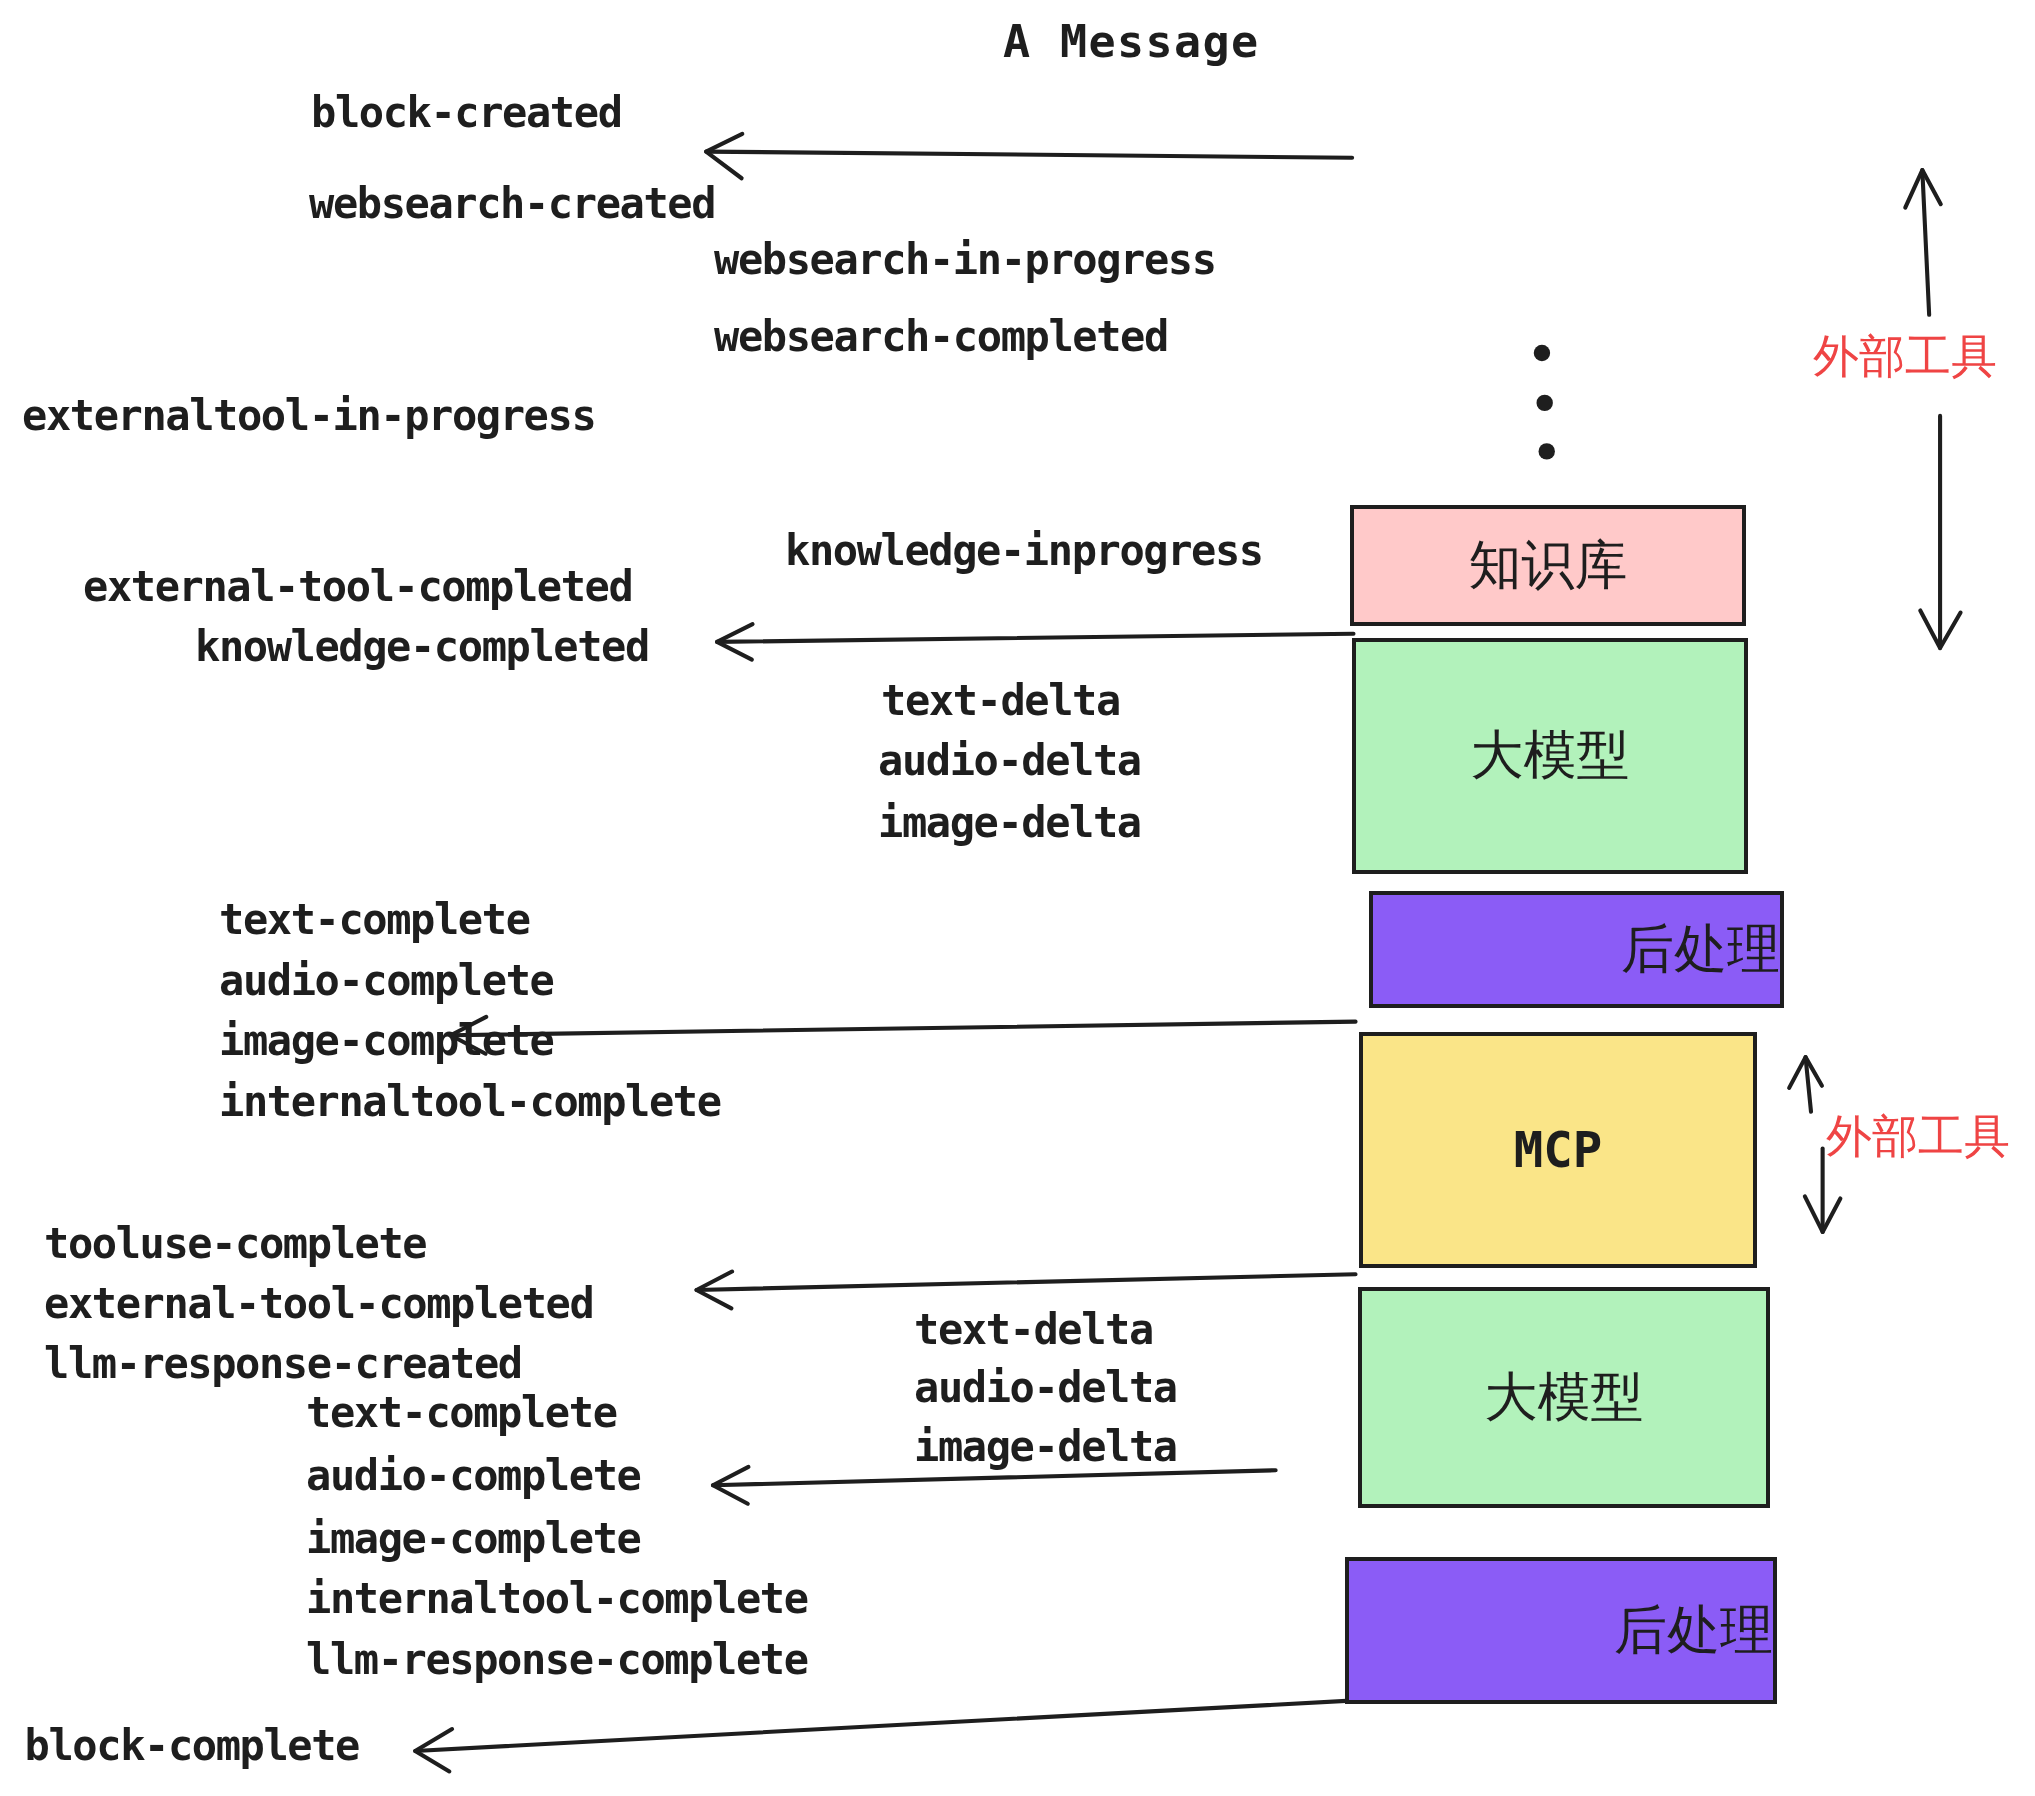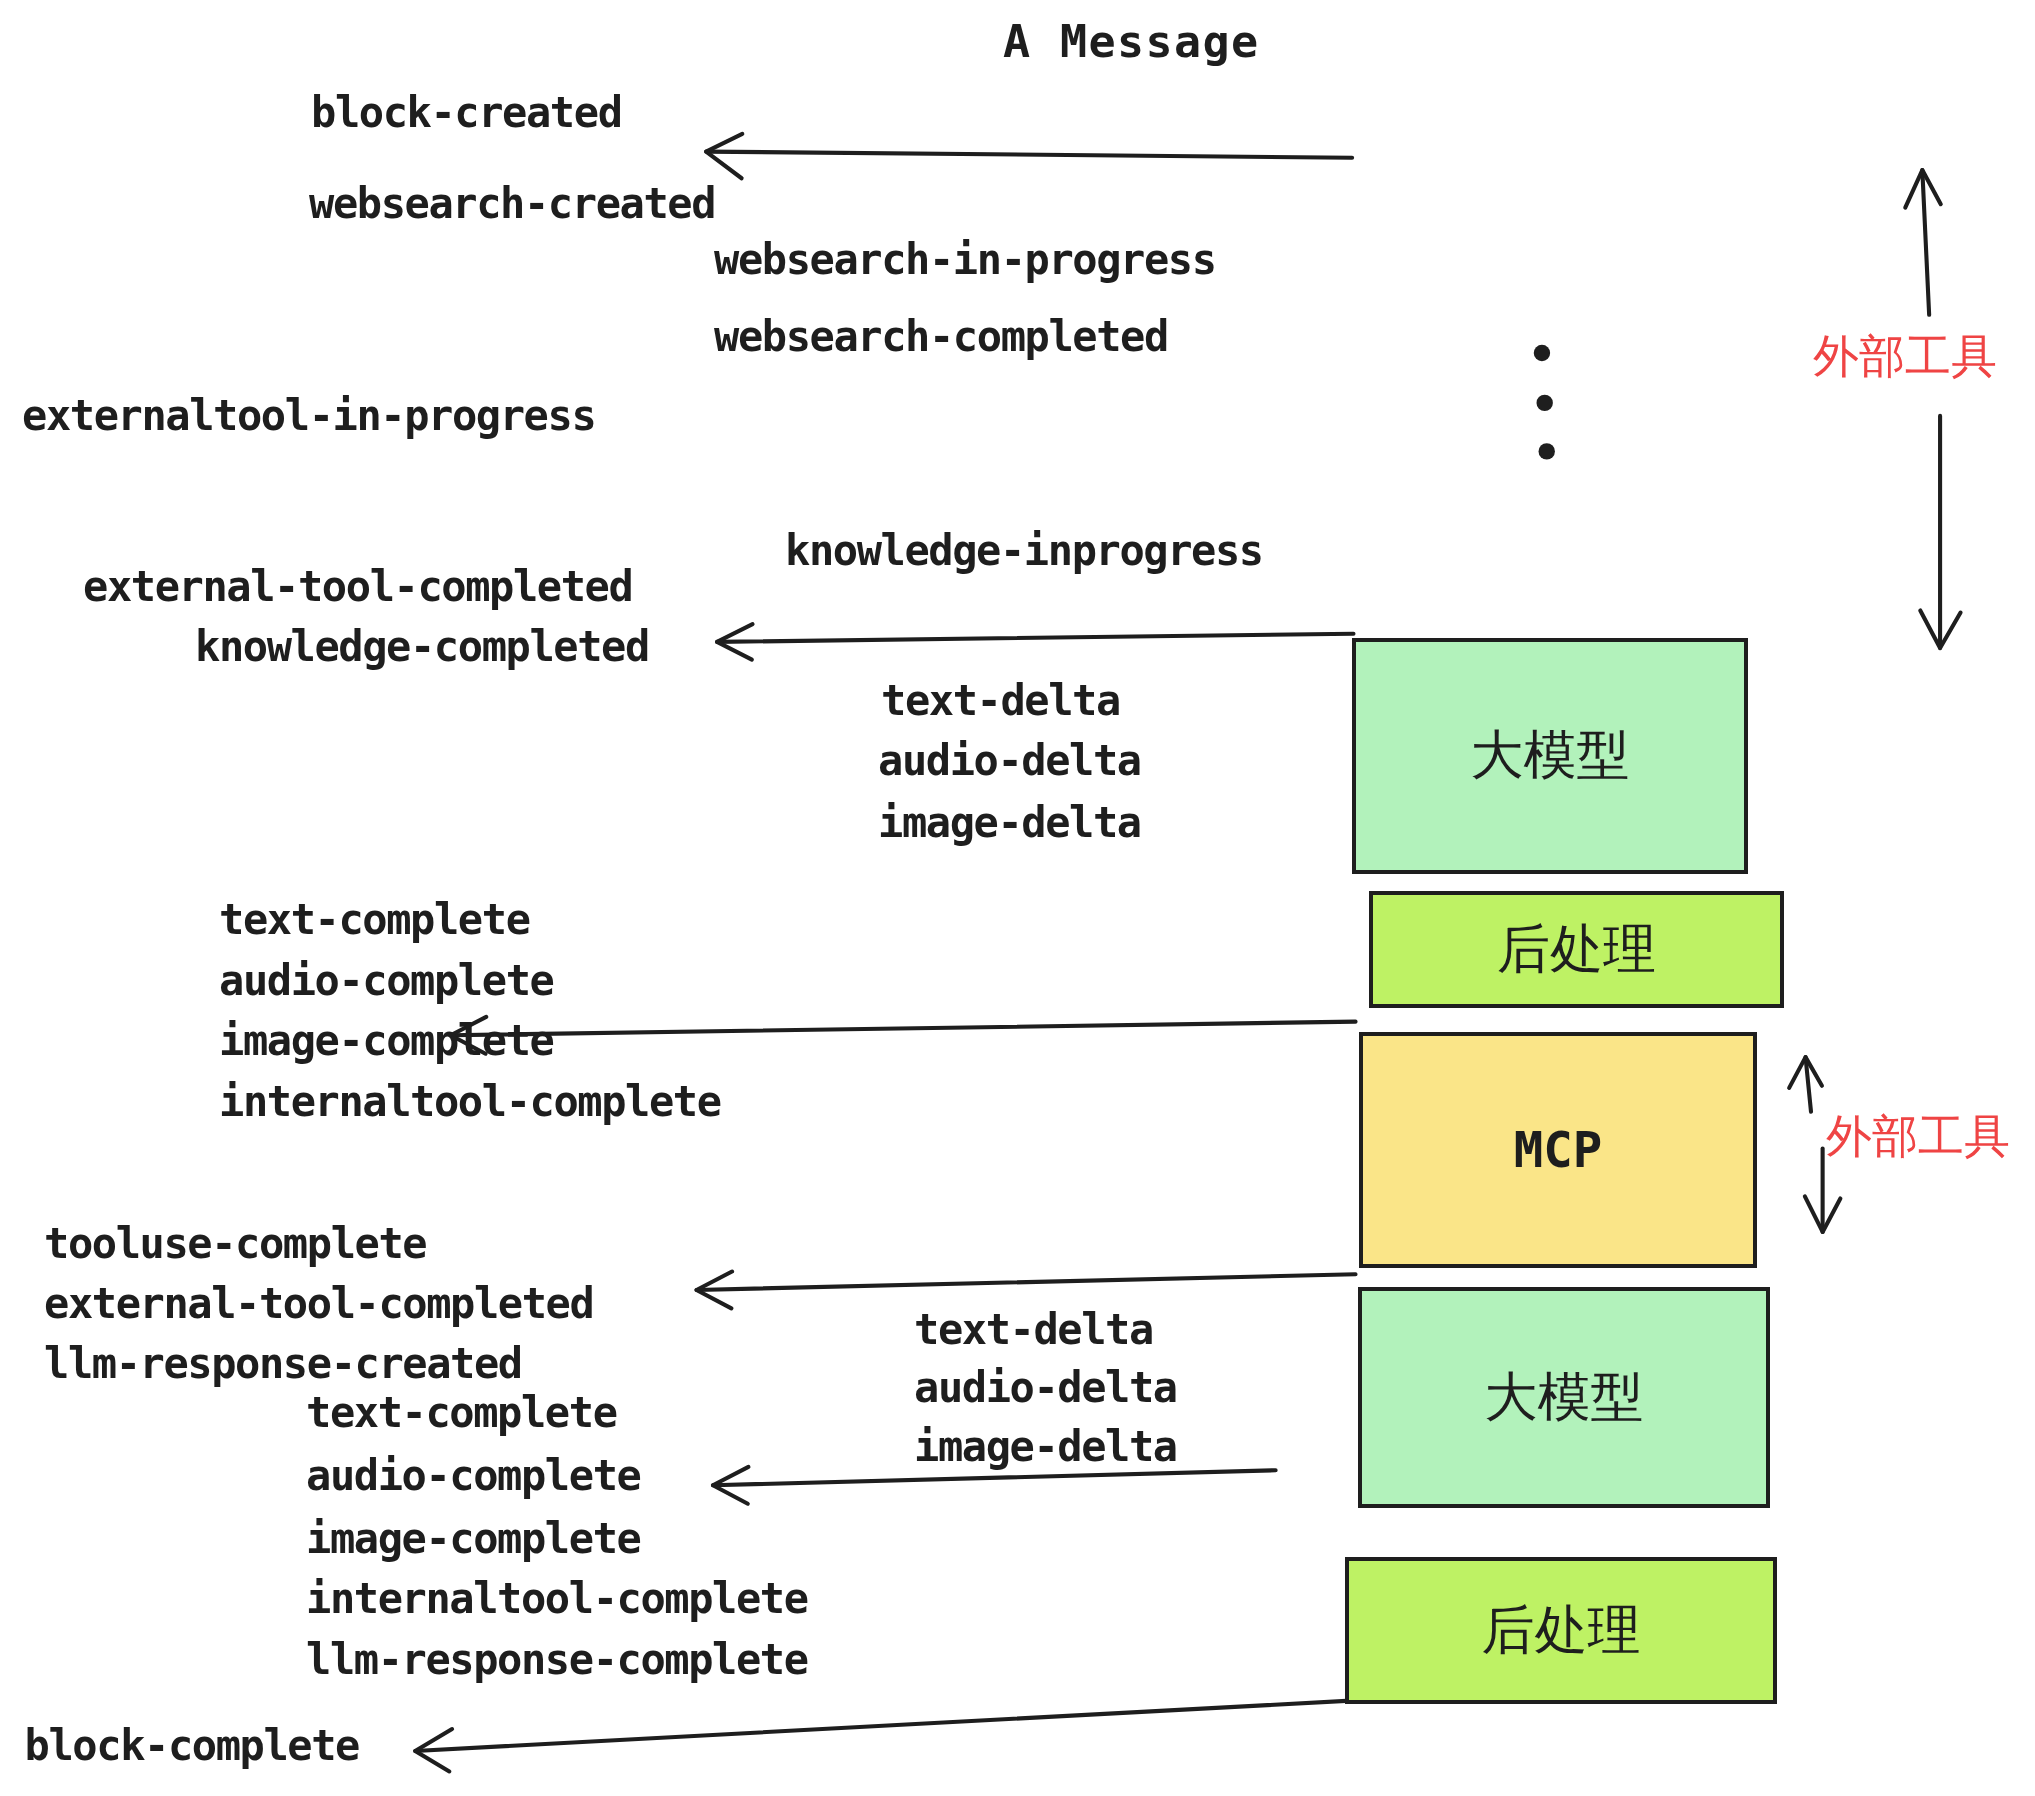--- a/index.html
+++ b/index.html
@@ -31,21 +31,21 @@
     position: absolute;
     box-sizing: border-box;
     border: 4.1px solid #1e1e1e;
     display: flex;
     align-items: center;
     justify-content: center;
   }
   .box-pink   { background: #ffc9c9; }
   .box-green  { background: #b2f2bb; justify-content: center; }
   .box-yellow { background: #fae588; }
-  .box-white  { background: #bef264; }
+  .box-white  { background: #8b5cf6; justify-content: flex-end; }
   .box-label {
     font-family: "Liberation Sans", sans-serif;
     font-size: 53px;
     font-weight: 500;
     color: #1e1e1e;
     white-space: nowrap;
   }
   .box-label-mono {
     font-family: "DejaVu Sans Mono", monospace;
     font-size: 49px;
@@ -158,20 +158,23 @@
 
   <div class="lbl" style="left:306px;  top:1392px;">text-complete</div>
   <div class="lbl" style="left:306px;  top:1455px;">audio-complete</div>
   <div class="lbl" style="left:306px;  top:1518px;">image-complete</div>
   <div class="lbl" style="left:306px;  top:1578px;">internaltool-complete</div>
   <div class="lbl" style="left:306px;  top:1639px;">llm-response-complete</div>
 
   <div class="lbl" style="left:24.6px;   top:1725px;">block-complete</div>
 
 
+  <div class="box box-pink" style="left:1350px; top:505px; width:396px; height:121px;">
+    <span class="box-label">知识库</span>
+  </div>
 
   <div class="box box-green" style="left:1352px; top:638px; width:396px; height:236px;">
     <span class="box-label">大模型</span>
   </div>
 
   <div class="box box-white" style="left:1369px; top:891px; width:415px; height:117px;">
     <span class="box-label">后处理</span>
   </div>
 
   <div class="box box-yellow" style="left:1359px; top:1032px; width:398px; height:236px;">

